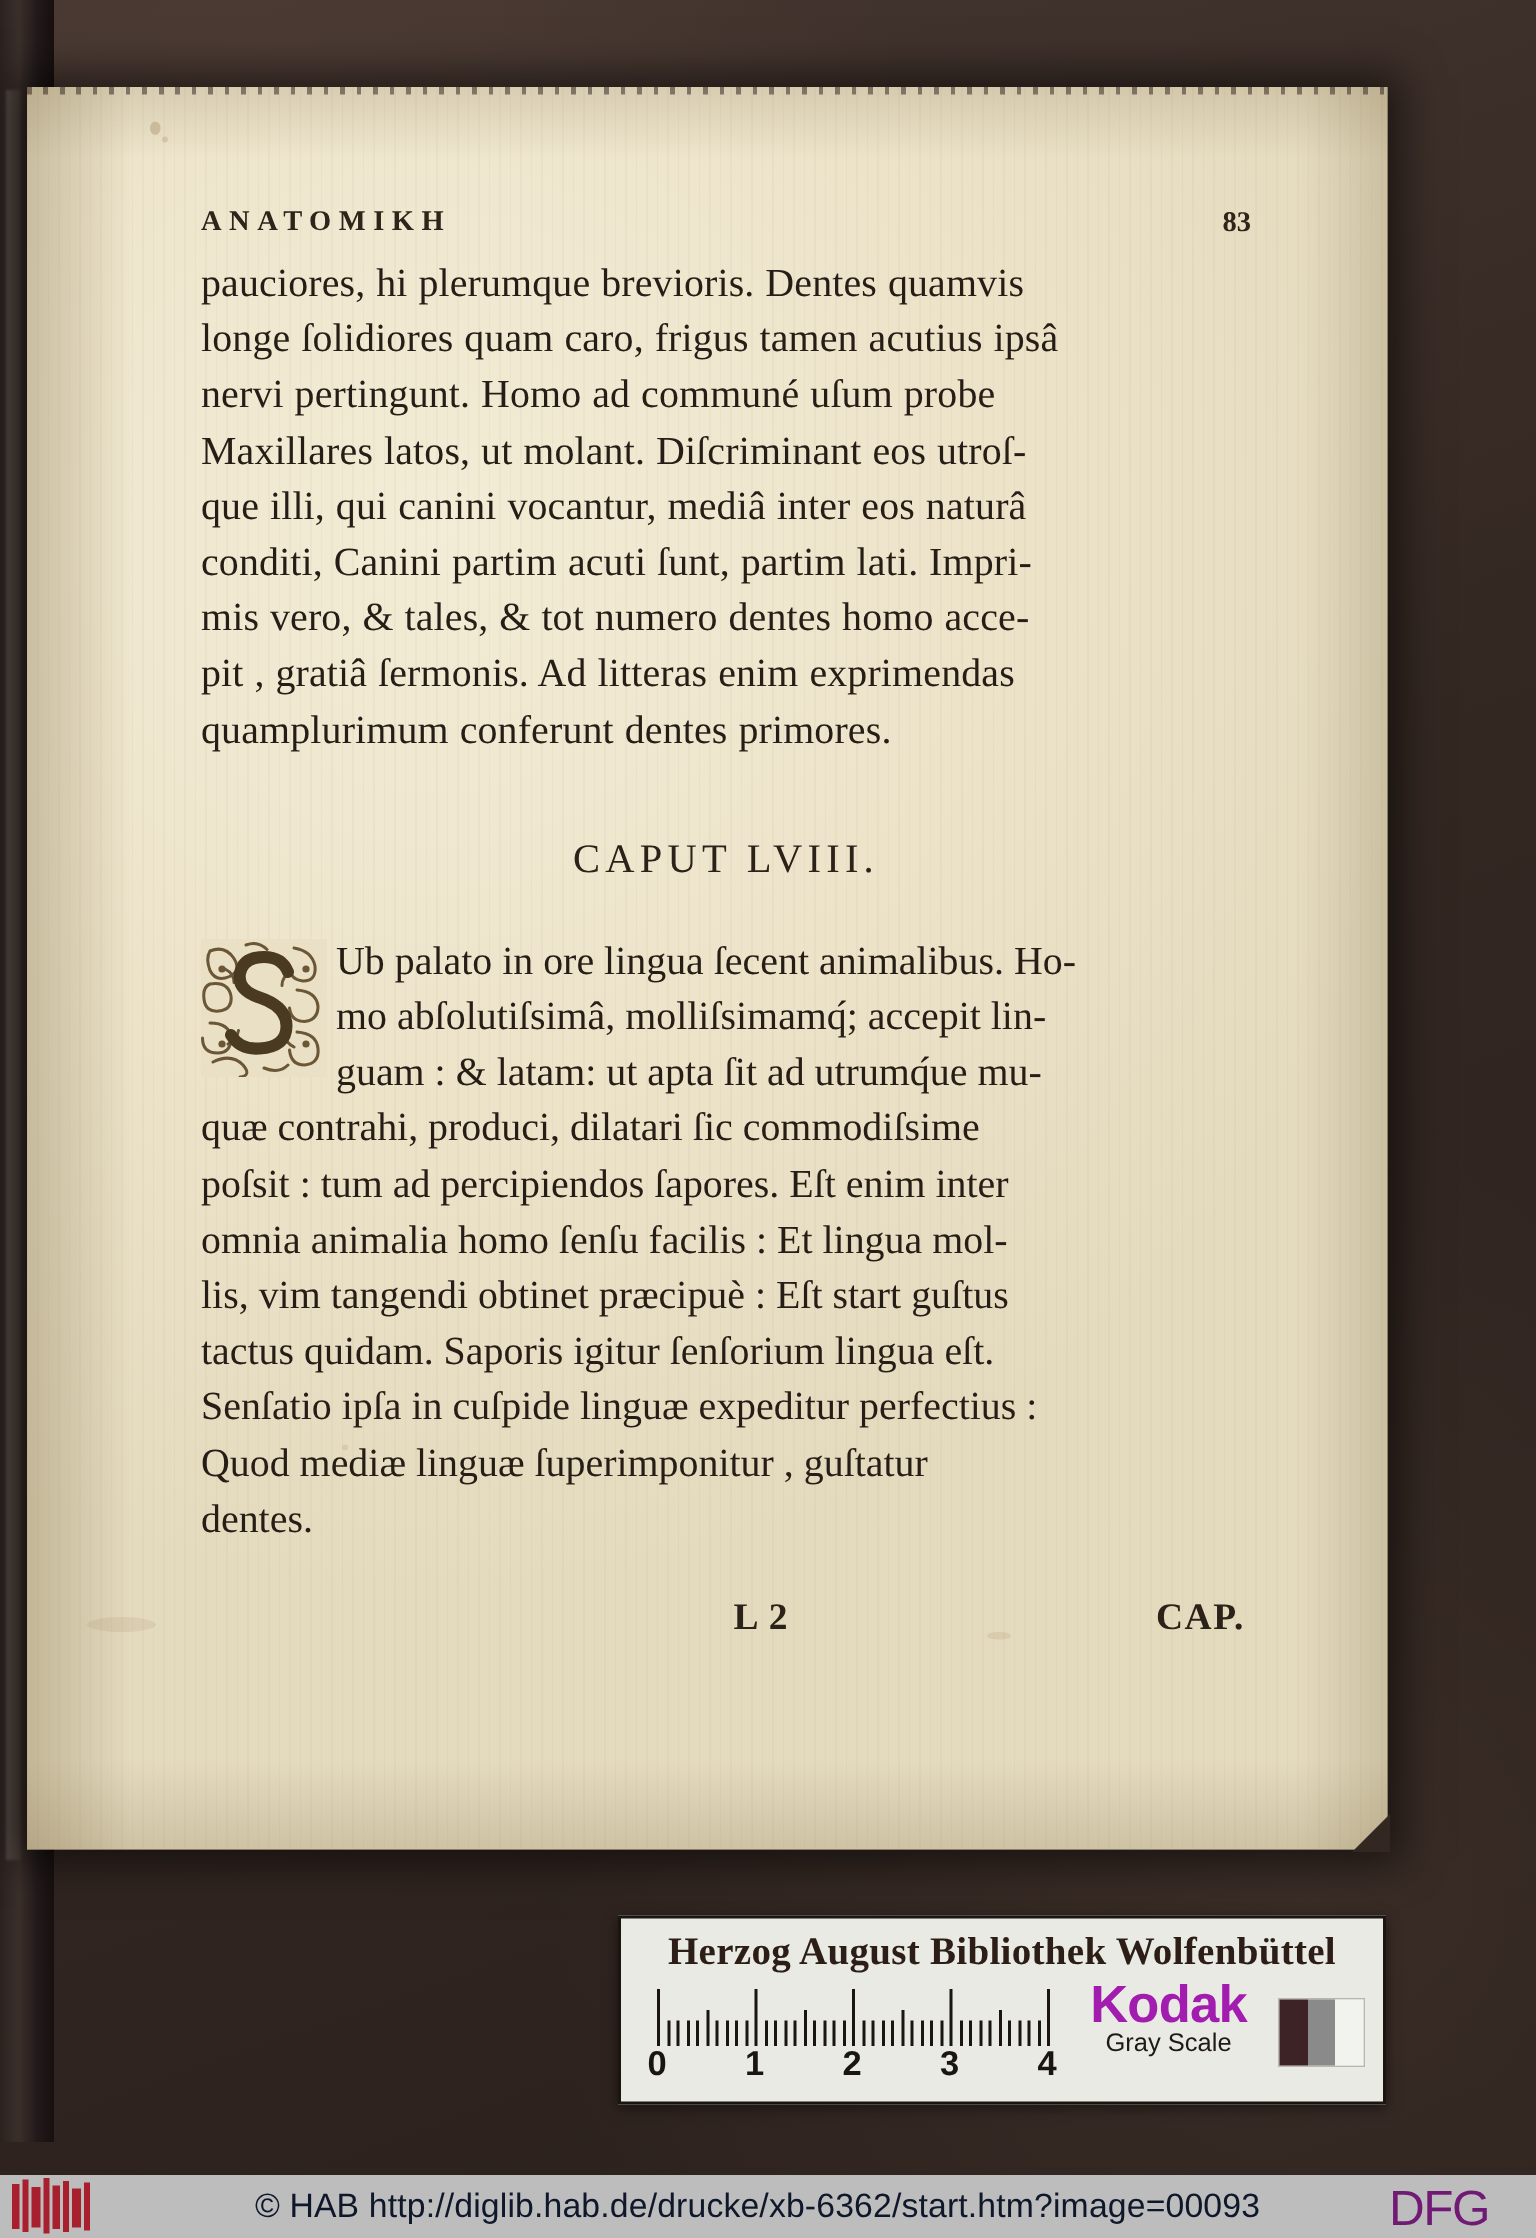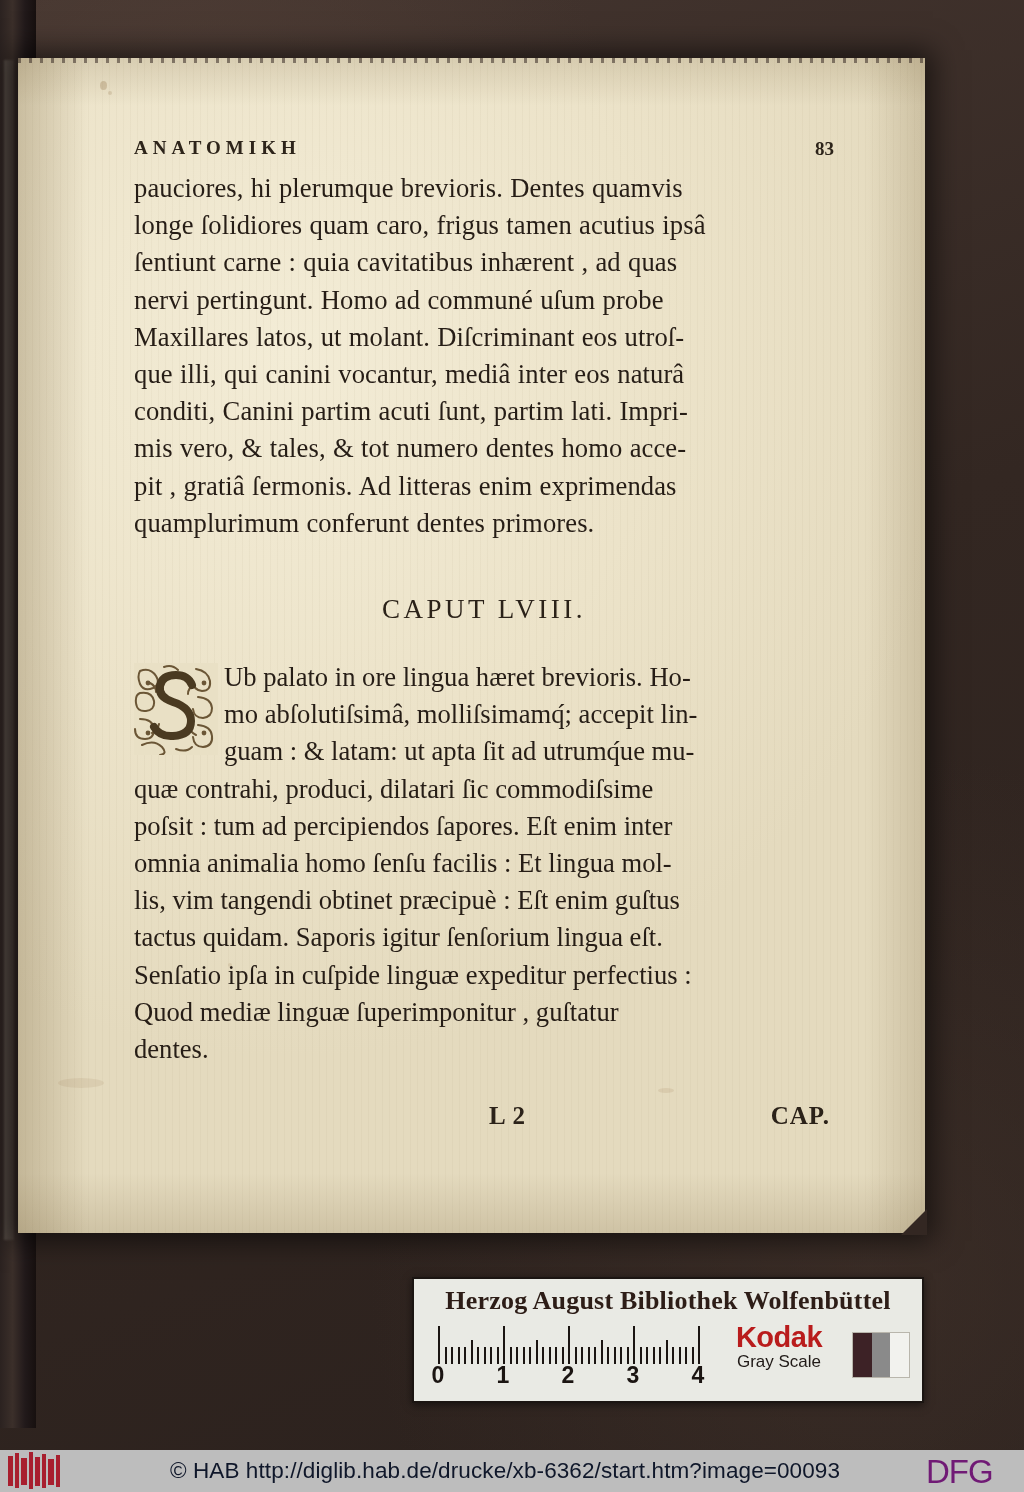--- a/index.html
+++ b/index.html
@@ -263,22 +263,22 @@
   .kodak-block {
     position: absolute;
     left: 300px;
     top: 6px;
     width: 130px;
     text-align: center;
   }
   .kodak-word {
     font-family: "Liberation Sans", sans-serif;
     font-weight: 700;
-    font-size: 29px;
-    color: #b91c1c;
+    font-size: 35px;
+    color: #a21caf;
     letter-spacing: -.5px;
     line-height: 30px;
   }
   .kodak-sub {
     font-family: "Liberation Sans", sans-serif;
     font-size: 17px;
     color: #201a17;
     line-height: 20px;
   }
   .patches {
@@ -358,21 +358,20 @@
     <div class="typeblock">
 
       <div class="runhead">
         <span class="rh-title">ANATOMIKH</span>
         <span class="folio">83</span>
       </div>
 
       <div class="para">
         <span class="ln">pauciores, hi plerumque brevioris.  Dentes  quamvis</span>
         <span class="ln">longe ſolidiores quam caro, frigus tamen acutius ipsâ</span>
-        <span class="ln">ſentiunt carne : quia  cavitatibus  inhærent , ad quas</span>
         <span class="ln">nervi pertingunt.  Homo ad communé uſum  probe</span>
         <span class="ln">Maxillares latos, ut molant.  Diſcriminant eos utroſ-</span>
         <span class="ln">que illi, qui canini vocantur, mediâ inter eos naturâ</span>
         <span class="ln">conditi, Canini partim acuti ſunt, partim lati.  Impri-</span>
         <span class="ln">mis vero, &amp; tales, &amp; tot  numero  dentes homo acce-</span>
         <span class="ln">pit , gratiâ ſermonis.   Ad litteras enim exprimendas</span>
         <span class="ln">quamplurimum conferunt dentes primores.</span>
       </div>
 
       <div class="chapter-head">CAPUT  LVIII.</div>
@@ -396,27 +395,27 @@
               <circle cx="14" cy="20" r="2.4" fill="#6b5636" stroke="none"></circle>
               <circle cx="70" cy="20" r="2.4" fill="#6b5636" stroke="none"></circle>
               <circle cx="14" cy="70" r="2.4" fill="#6b5636" stroke="none"></circle>
               <circle cx="70" cy="70" r="2.4" fill="#6b5636" stroke="none"></circle>
             </g>
 
             <path d="M58 22 q-4 -10 -16 -10 q-14 0 -16 11 q-2 11 13 16 q18 6 18 19 q0 14 -18 15 q-13 1 -19 -9" fill="none" stroke="#4a3a21" stroke-width="8" stroke-linecap="round"></path>
           </svg>
         </span>
 
-        <span class="ln">Ub palato in ore lingua hæret brevioris. Ho-</span>
+        <span class="ln">Ub palato in ore lingua ſecent animalibus. Ho-</span>
         <span class="ln">mo abſolutiſsimâ, molliſsimamq́; accepit lin-</span>
         <span class="ln">guam :  &amp; latam: ut apta ſit  ad utrumq́ue mu-</span>
         <span class="ln">quæ contrahi,  produci,  dilatari  ſic  commodiſsime</span>
         <span class="ln">poſsit : tum ad percipiendos ſapores.   Eſt enim inter</span>
         <span class="ln">omnia animalia homo ſenſu facilis :  Et lingua mol-</span>
-        <span class="ln">lis, vim tangendi obtinet præcipuè : Eſt enim guſtus</span>
+        <span class="ln">lis, vim tangendi obtinet præcipuè : Eſt start guſtus</span>
         <span class="ln">tactus quidam.   Saporis igitur ſenſorium lingua eſt.</span>
         <span class="ln">Senſatio ipſa in cuſpide linguæ expeditur perfectius :</span>
         <span class="ln">Quod  mediæ  linguæ  ſuperimponitur ,  guſtatur</span>
         <span class="ln">dentes.</span>
       </div>
 
       <div class="footline">
         <span class="sig">L 2</span>
         <span class="catchword">CAP.</span>
       </div>

